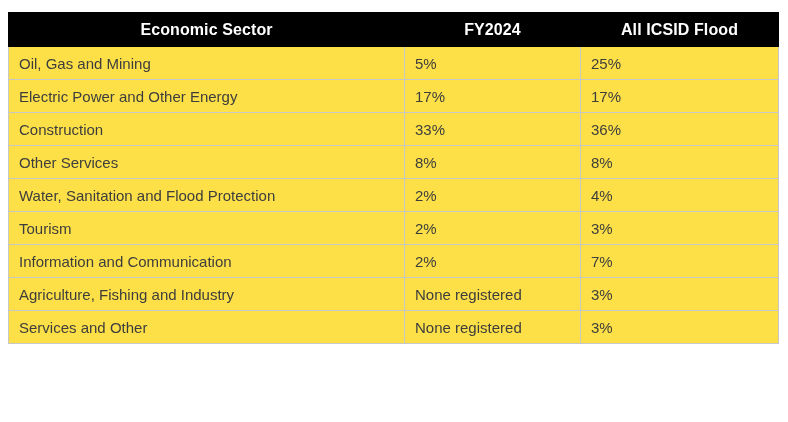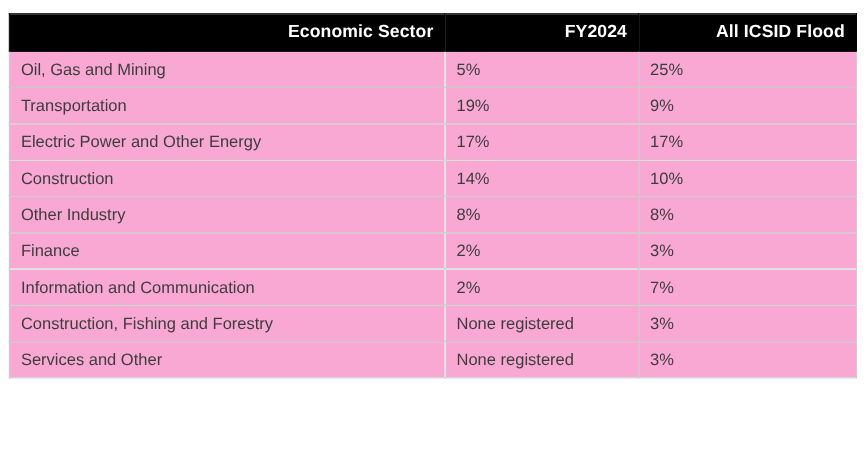--- a/index.html
+++ b/index.html
@@ -23,28 +23,28 @@
   }
   table.sector-table col.col-sector { width: 396px; }
   table.sector-table col.col-fy     { width: 176px; }
   table.sector-table col.col-all    { width: 198px; }
 
   table.sector-table thead th {
     background: #000000;
     color: #ffffff;
     font-weight: bold;
     font-size: 16px;
-    text-align: right;
+    text-align: center;
     padding: 7px 10px;
     height: 34px;
     border: 1px solid #000000;
     letter-spacing: 0.1px;
   }
   table.sector-table tbody td {
-    background: #f9a8d4;
+    background: #fde047;
     color: #3d3d3d;
     font-size: 15px;
     text-align: left;
     padding: 6px 10px;
     height: 33px;
     border: 1px solid #c8c8c8;
     vertical-align: middle;
     white-space: nowrap;
     overflow: hidden;
   }
@@ -66,51 +66,51 @@
         <th>All ICSID Flood</th>
       </tr>
     </thead>
     <tbody>
       <tr>
         <td>Oil, Gas and Mining</td>
         <td>5%</td>
         <td>25%</td>
       </tr>
       <tr>
-        <td>Transportation</td>
-        <td>19%</td>
-        <td>9%</td>
-      </tr>
-      <tr>
         <td>Electric Power and Other Energy</td>
         <td>17%</td>
         <td>17%</td>
       </tr>
       <tr>
         <td>Construction</td>
-        <td>14%</td>
-        <td>10%</td>
+        <td>33%</td>
+        <td>36%</td>
       </tr>
       <tr>
-        <td>Other Industry</td>
+        <td>Other Services</td>
         <td>8%</td>
         <td>8%</td>
       </tr>
       <tr>
-        <td>Finance</td>
+        <td>Water, Sanitation and Flood Protection</td>
+        <td>2%</td>
+        <td>4%</td>
+      </tr>
+      <tr>
+        <td>Tourism</td>
         <td>2%</td>
         <td>3%</td>
       </tr>
       <tr>
         <td>Information and Communication</td>
         <td>2%</td>
         <td>7%</td>
       </tr>
       <tr>
-        <td>Construction, Fishing and Forestry</td>
+        <td>Agriculture, Fishing and Industry</td>
         <td>None registered</td>
         <td>3%</td>
       </tr>
       <tr>
         <td>Services and Other</td>
         <td>None registered</td>
         <td>3%</td>
       </tr>
     </tbody>
   </table>

